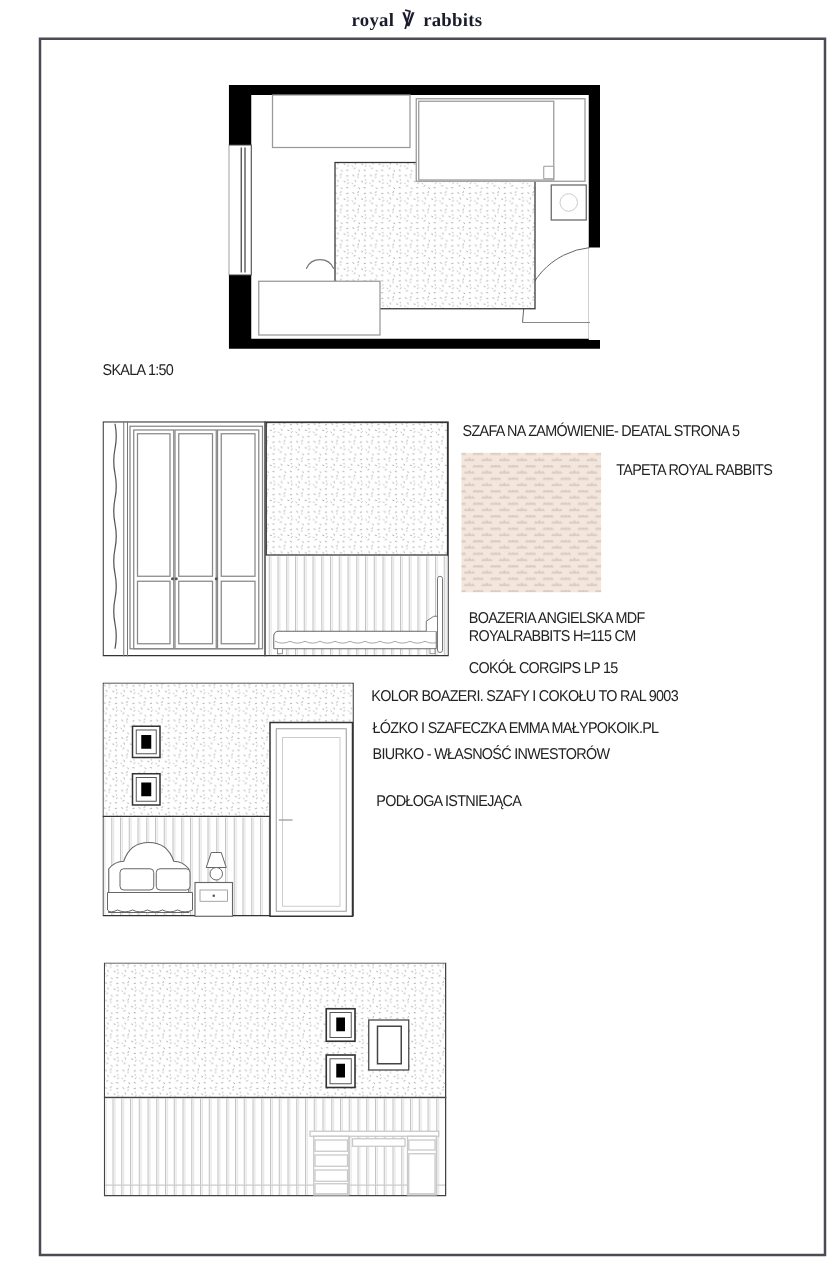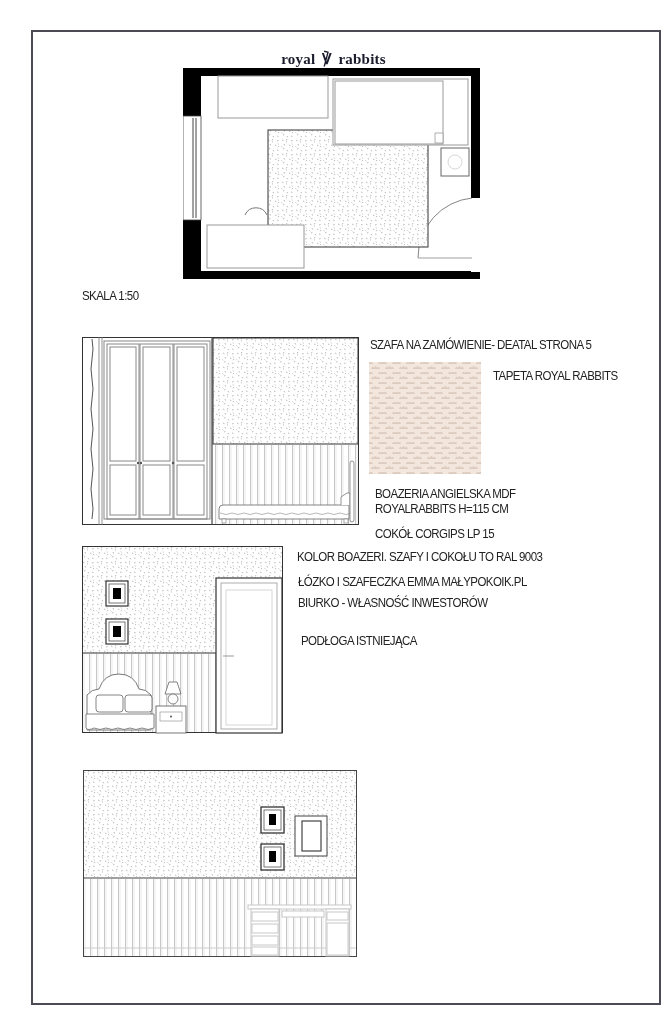--- a/index.html
+++ b/index.html
@@ -1,17 +1,17 @@
 <!DOCTYPE html>
 <html><head>
 <meta charset="utf-8">
 <style>
   html, body { margin: 0; padding: 0; background: #ffffff; }
   body { width: 667px; height: 1024px; position: relative; overflow: hidden; font-family: "Liberation Sans", sans-serif; color: #1b1b1f; }
-  .brand { position: absolute; top: 5px; left: 0; width: 667px; text-align: center; font-family: "Liberation Serif", serif; font-weight: bold; font-size: 15px; color: #1a1c2c; letter-spacing: 0.2px; margin-top: 43px; }
+  .brand { position: absolute; top: 5px; left: 0; width: 667px; text-align: center; font-family: "Liberation Serif", serif; font-weight: bold; font-size: 15px; color: #1a1c2c; letter-spacing: 0.2px; }
   .brand .bunny { display: inline-block; font-size: 15px; margin: 0 3px; }
   .sheet { position: absolute; left: 31px; top: 30px; width: 626px; height: 971px; border: 2px solid #4a4b55; box-sizing: content-box; }
   .abs { position: absolute; }
   .label { position: absolute; font-family: "Liberation Sans", sans-serif; font-size: 12.5px; color: #222; letter-spacing: -0.6px; white-space: nowrap; transform: scaleX(0.92); transform-origin: left top; }
   svg { display: block; }
 </style>
 </head>
 <body>
 
 <div class="brand">

